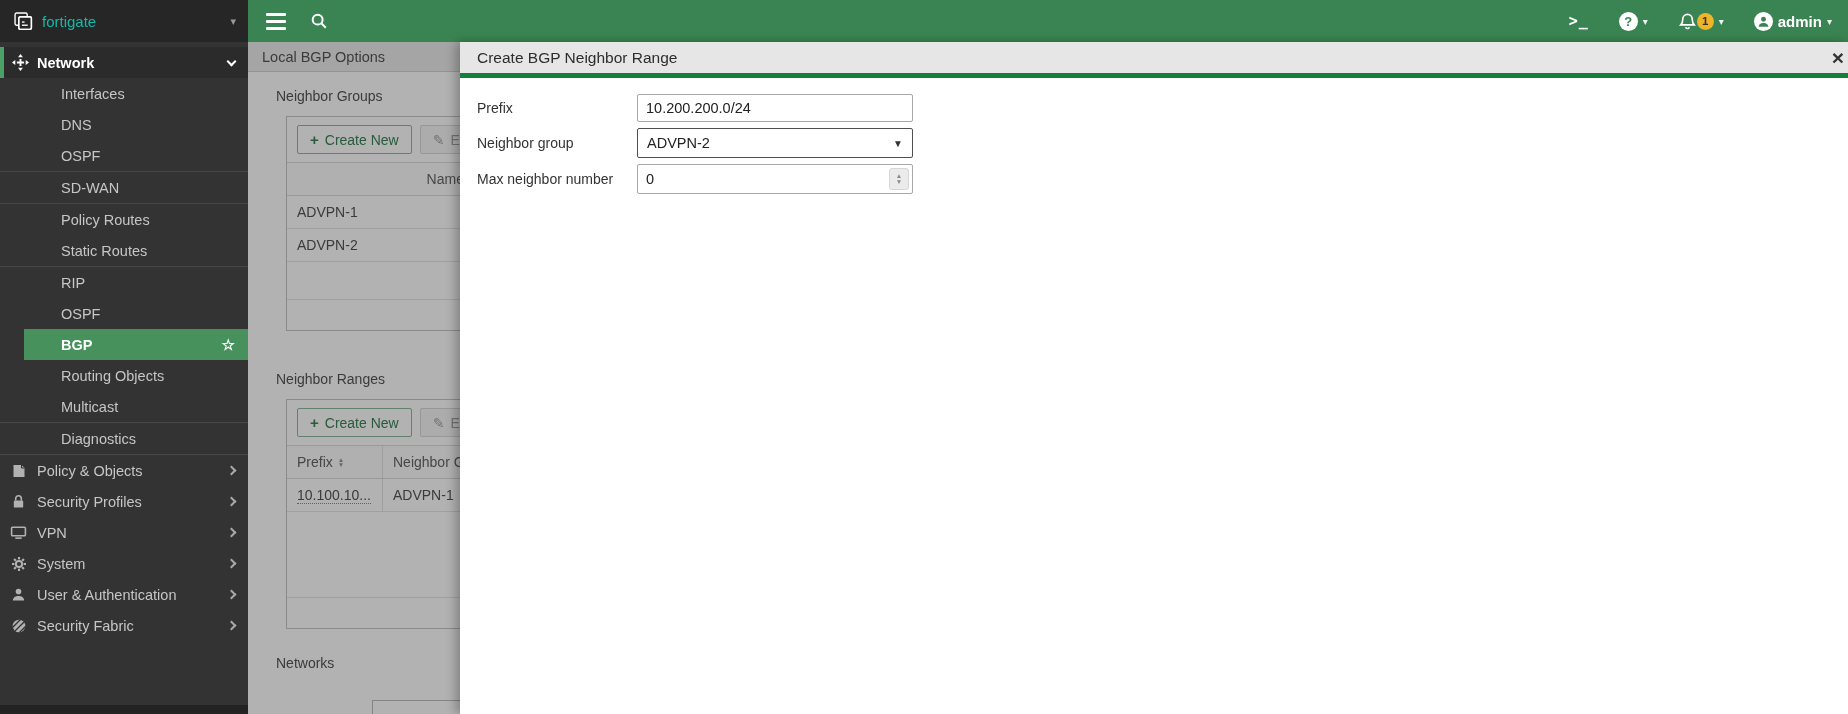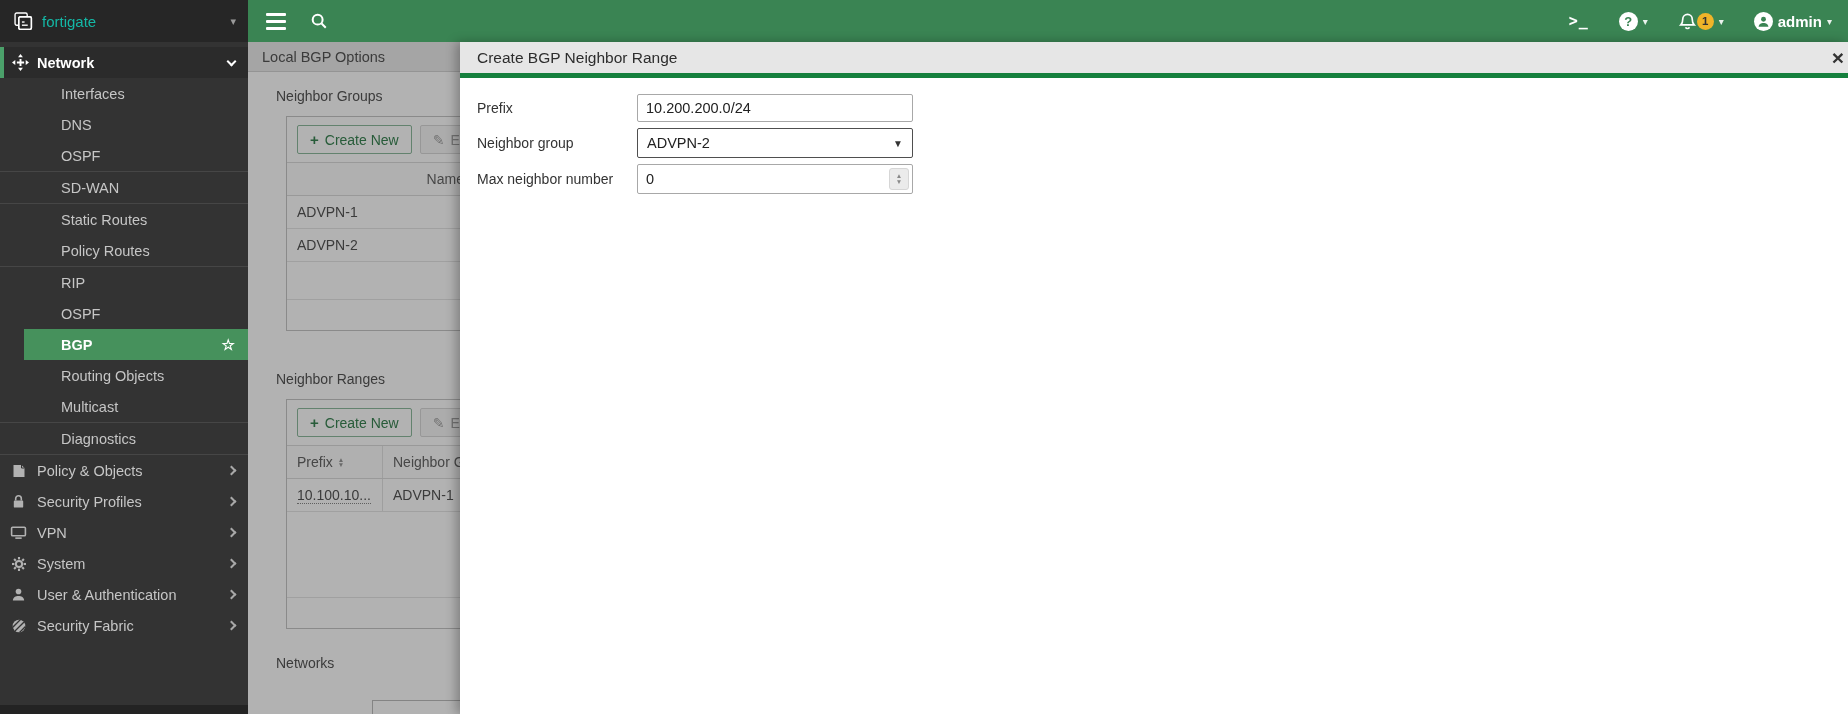--- a/index.html
+++ b/index.html
@@ -170,24 +170,24 @@
         </div>
       <div class="sitem sub">
           <span class="lbl">OSPF</span>
         </div>
       <div class="sdiv"></div>
       <div class="sitem sub">
           <span class="lbl">SD-WAN</span>
         </div>
       <div class="sdiv"></div>
       <div class="sitem sub">
+          <span class="lbl">Policy Routes</span>
+        </div>
+      <div class="sitem sub">
           <span class="lbl">Static Routes</span>
-        </div>
-      <div class="sitem sub">
-          <span class="lbl">Policy Routes</span>
         </div>
       <div class="sdiv"></div>
       <div class="sitem sub">
           <span class="lbl">RIP</span>
         </div>
       <div class="sitem sub">
           <span class="lbl">OSPF</span>
         </div>
       <div class="sitem sub selected">
         <span class="lbl">BGP</span>

